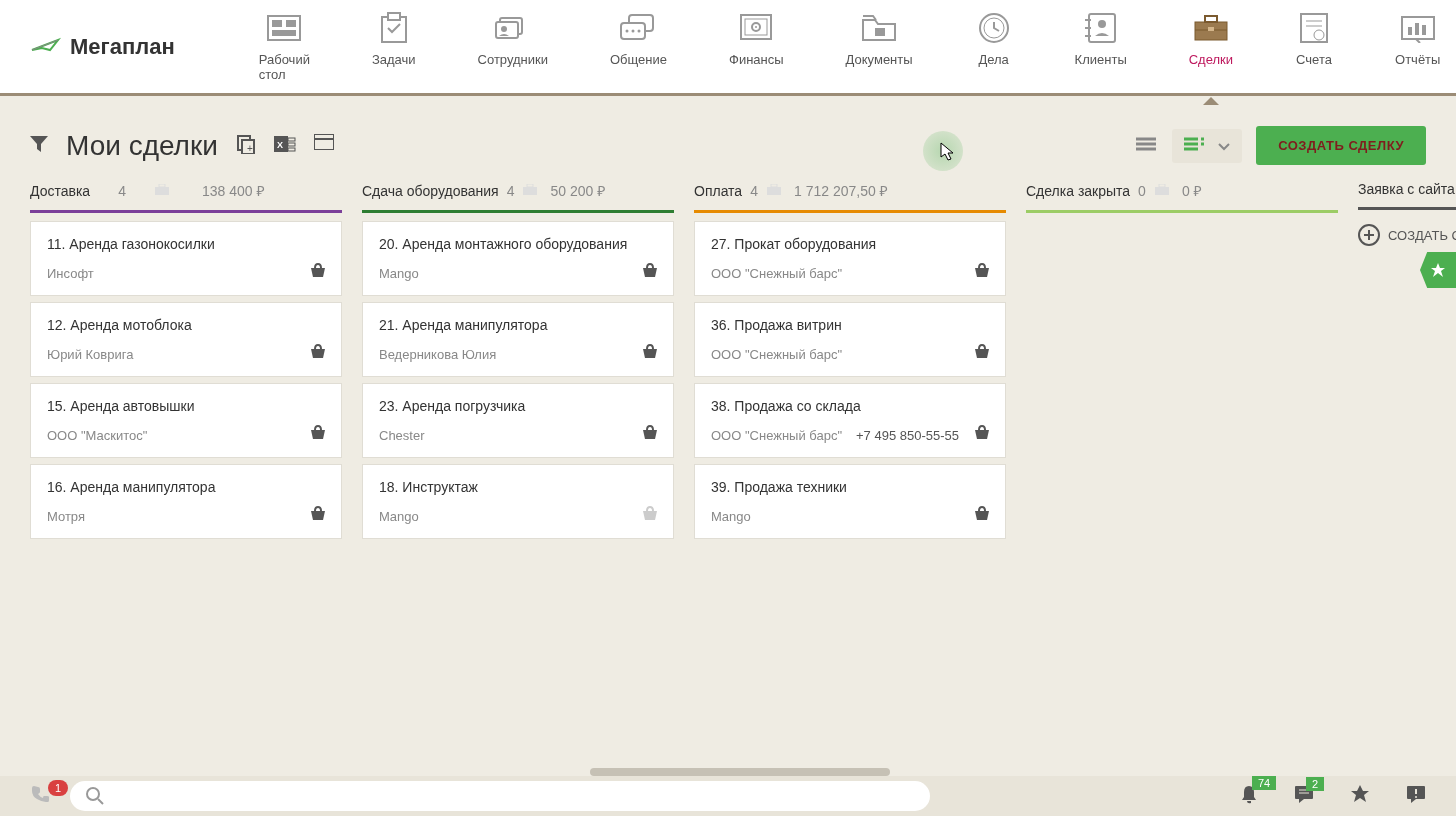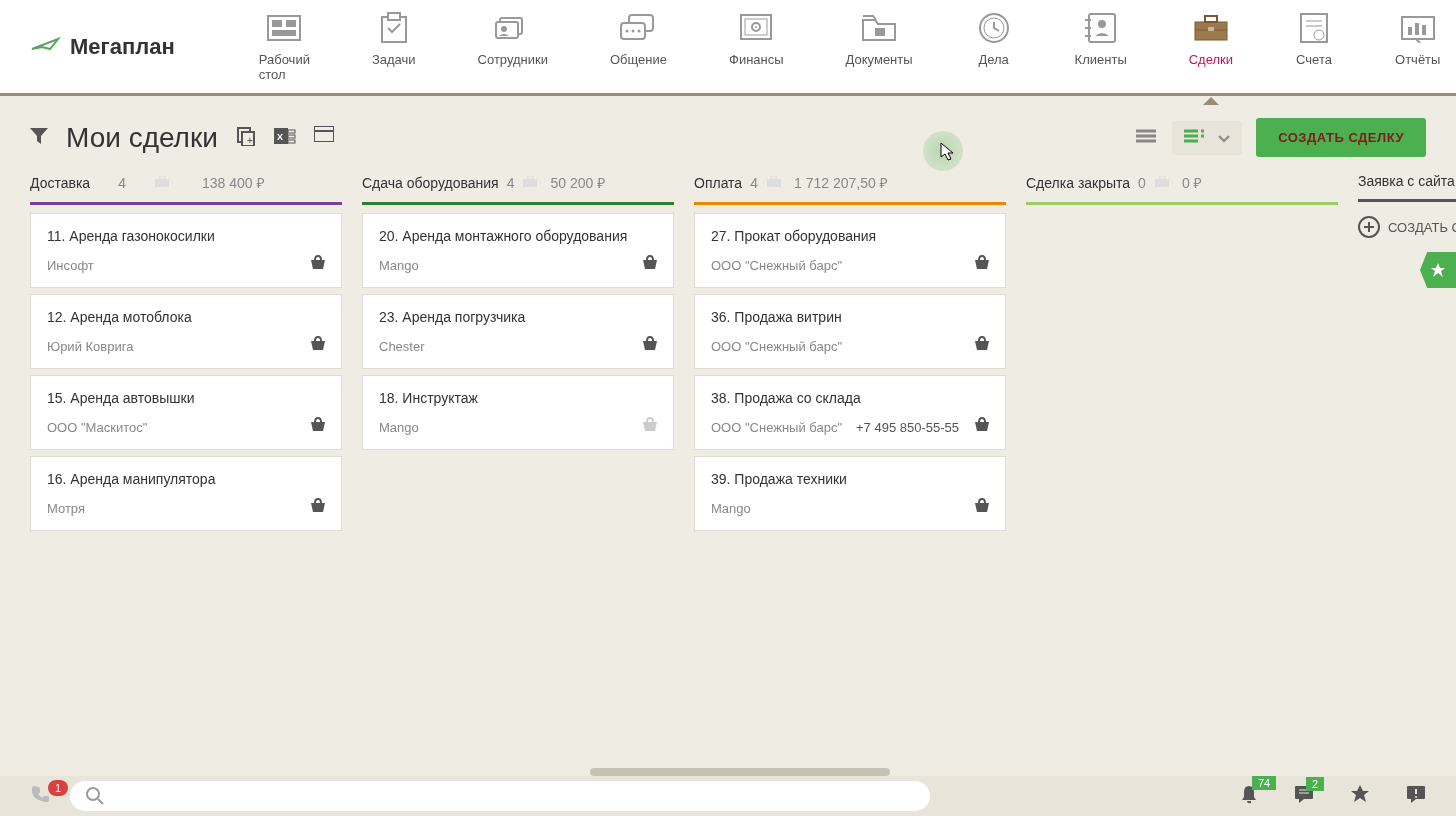--- a/index.html
+++ b/index.html
@@ -1,30 +1,30 @@
 <!DOCTYPE html>
 <html><head>
 <meta charset="utf-8">
 <style>
 * { margin: 0; padding: 0; box-sizing: border-box; }
 body { font-family: Arial, Helvetica, sans-serif; background: #efece3; color: #333; width: 1456px; height: 816px; overflow: hidden; position: relative; }
 
 
 .header { background: #fff; height: 96px; display: flex; align-items: center; padding: 0 30px; border-bottom: 3px solid #9b8c76; }
-.logo { display: flex; align-items: center; font-size: 22px; font-weight: bold; color: #333; margin-right: 60px; }
+.logo { display: flex; align-items: flex-end; font-size: 22px; font-weight: bold; color: #333; margin-right: 60px; }
 .logo svg { margin-right: 6px; }
 .nav { display: flex; gap: 38px; flex: 1; }
 .nav-item { display: flex; flex-direction: column; align-items: center; gap: 8px; cursor: pointer; font-size: 13px; color: #555; margin-left: 24px; }
 .nav-item.active { color: #be185d; position: relative; }
 .nav-item.active::after { content: ''; position: absolute; bottom: -23px; left: 50%; transform: translateX(-50%); width: 0; height: 0; border-left: 8px solid transparent; border-right: 8px solid transparent; border-bottom: 8px solid #9b8c76; }
 .nav-icon { width: 38px; height: 32px; display: flex; align-items: center; justify-content: center; }
 .avatar { width: 52px; height: 52px; border-radius: 6px; background: linear-gradient(135deg, #7ab8d8, #5a9bc0); margin-left: 30px; }
 
 
-.toolbar { display: flex; align-items: center; padding: 22px 30px 16px; gap: 18px; }
+.toolbar { display: flex; align-items: center; padding: 30px 30px 16px; gap: 18px; }
 .filter-icon { color: #555; }
 .page-title { font-size: 28px; font-weight: normal; color: #333; }
 .tool-btns { display: flex; gap: 18px; }
 .tool-btn { color: #555; cursor: pointer; }
 .toolbar-right { margin-left: auto; display: flex; align-items: center; gap: 14px; }
 .view-toggle { display: flex; align-items: center; gap: 10px; background: #e8e4d9; padding: 6px 10px; border-radius: 3px; }
 .view-btn { color: #888; cursor: pointer; padding: 2px; }
 .view-btn.active { color: #4caf50; }
 .create-btn { background: #4caf50; color: #7f1d1d; font-size: 13px; font-weight: bold; padding: 12px 22px; border: none; border-radius: 3px; cursor: pointer; letter-spacing: 0.5px; }
 
@@ -308,20 +308,28 @@
       <span class="col-briefcase"><svg width="16" height="12">
             <rect x="1" y="3" width="14" height="8" fill="#ddd"></rect>
             <rect x="5" y="0" width="6" height="3" fill="none" stroke="#ddd"></rect>
           </svg></span>
       <span class="col-sum">50 200 ₽</span>
     </div>
     <div class="cards" id="cards-1">
         <div class="card">
           <div class="card-title">20. Аренда монтажного оборудования</div>
           <div class="card-client">Mango</div>
+          <span class="basket "><svg width="18" height="16">
+              <path d="M2 5 L16 5 L14 14 L4 14 Z" fill="#555"></path>
+              <path d="M6 5 Q6 1 9 1 Q12 1 12 5" fill="none" stroke="#555" stroke-width="2"></path>
+            </svg></span>
+        </div>
+        <div class="card">
+          <div class="card-title">21. Аренда манипулятора</div>
+          <div class="card-client">Ведерникова Юлия</div>
           <span class="basket "><svg width="18" height="16">
               <path d="M2 5 L16 5 L14 14 L4 14 Z" fill="#555"></path>
               <path d="M6 5 Q6 1 9 1 Q12 1 12 5" fill="none" stroke="#555" stroke-width="2"></path>
             </svg></span>
         </div>
         <div class="card">
           <div class="card-title">23. Аренда погрузчика</div>
           <div class="card-client">Chester</div>
           <span class="basket "><svg width="18" height="16">
               <path d="M2 5 L16 5 L14 14 L4 14 Z" fill="#555"></path>

